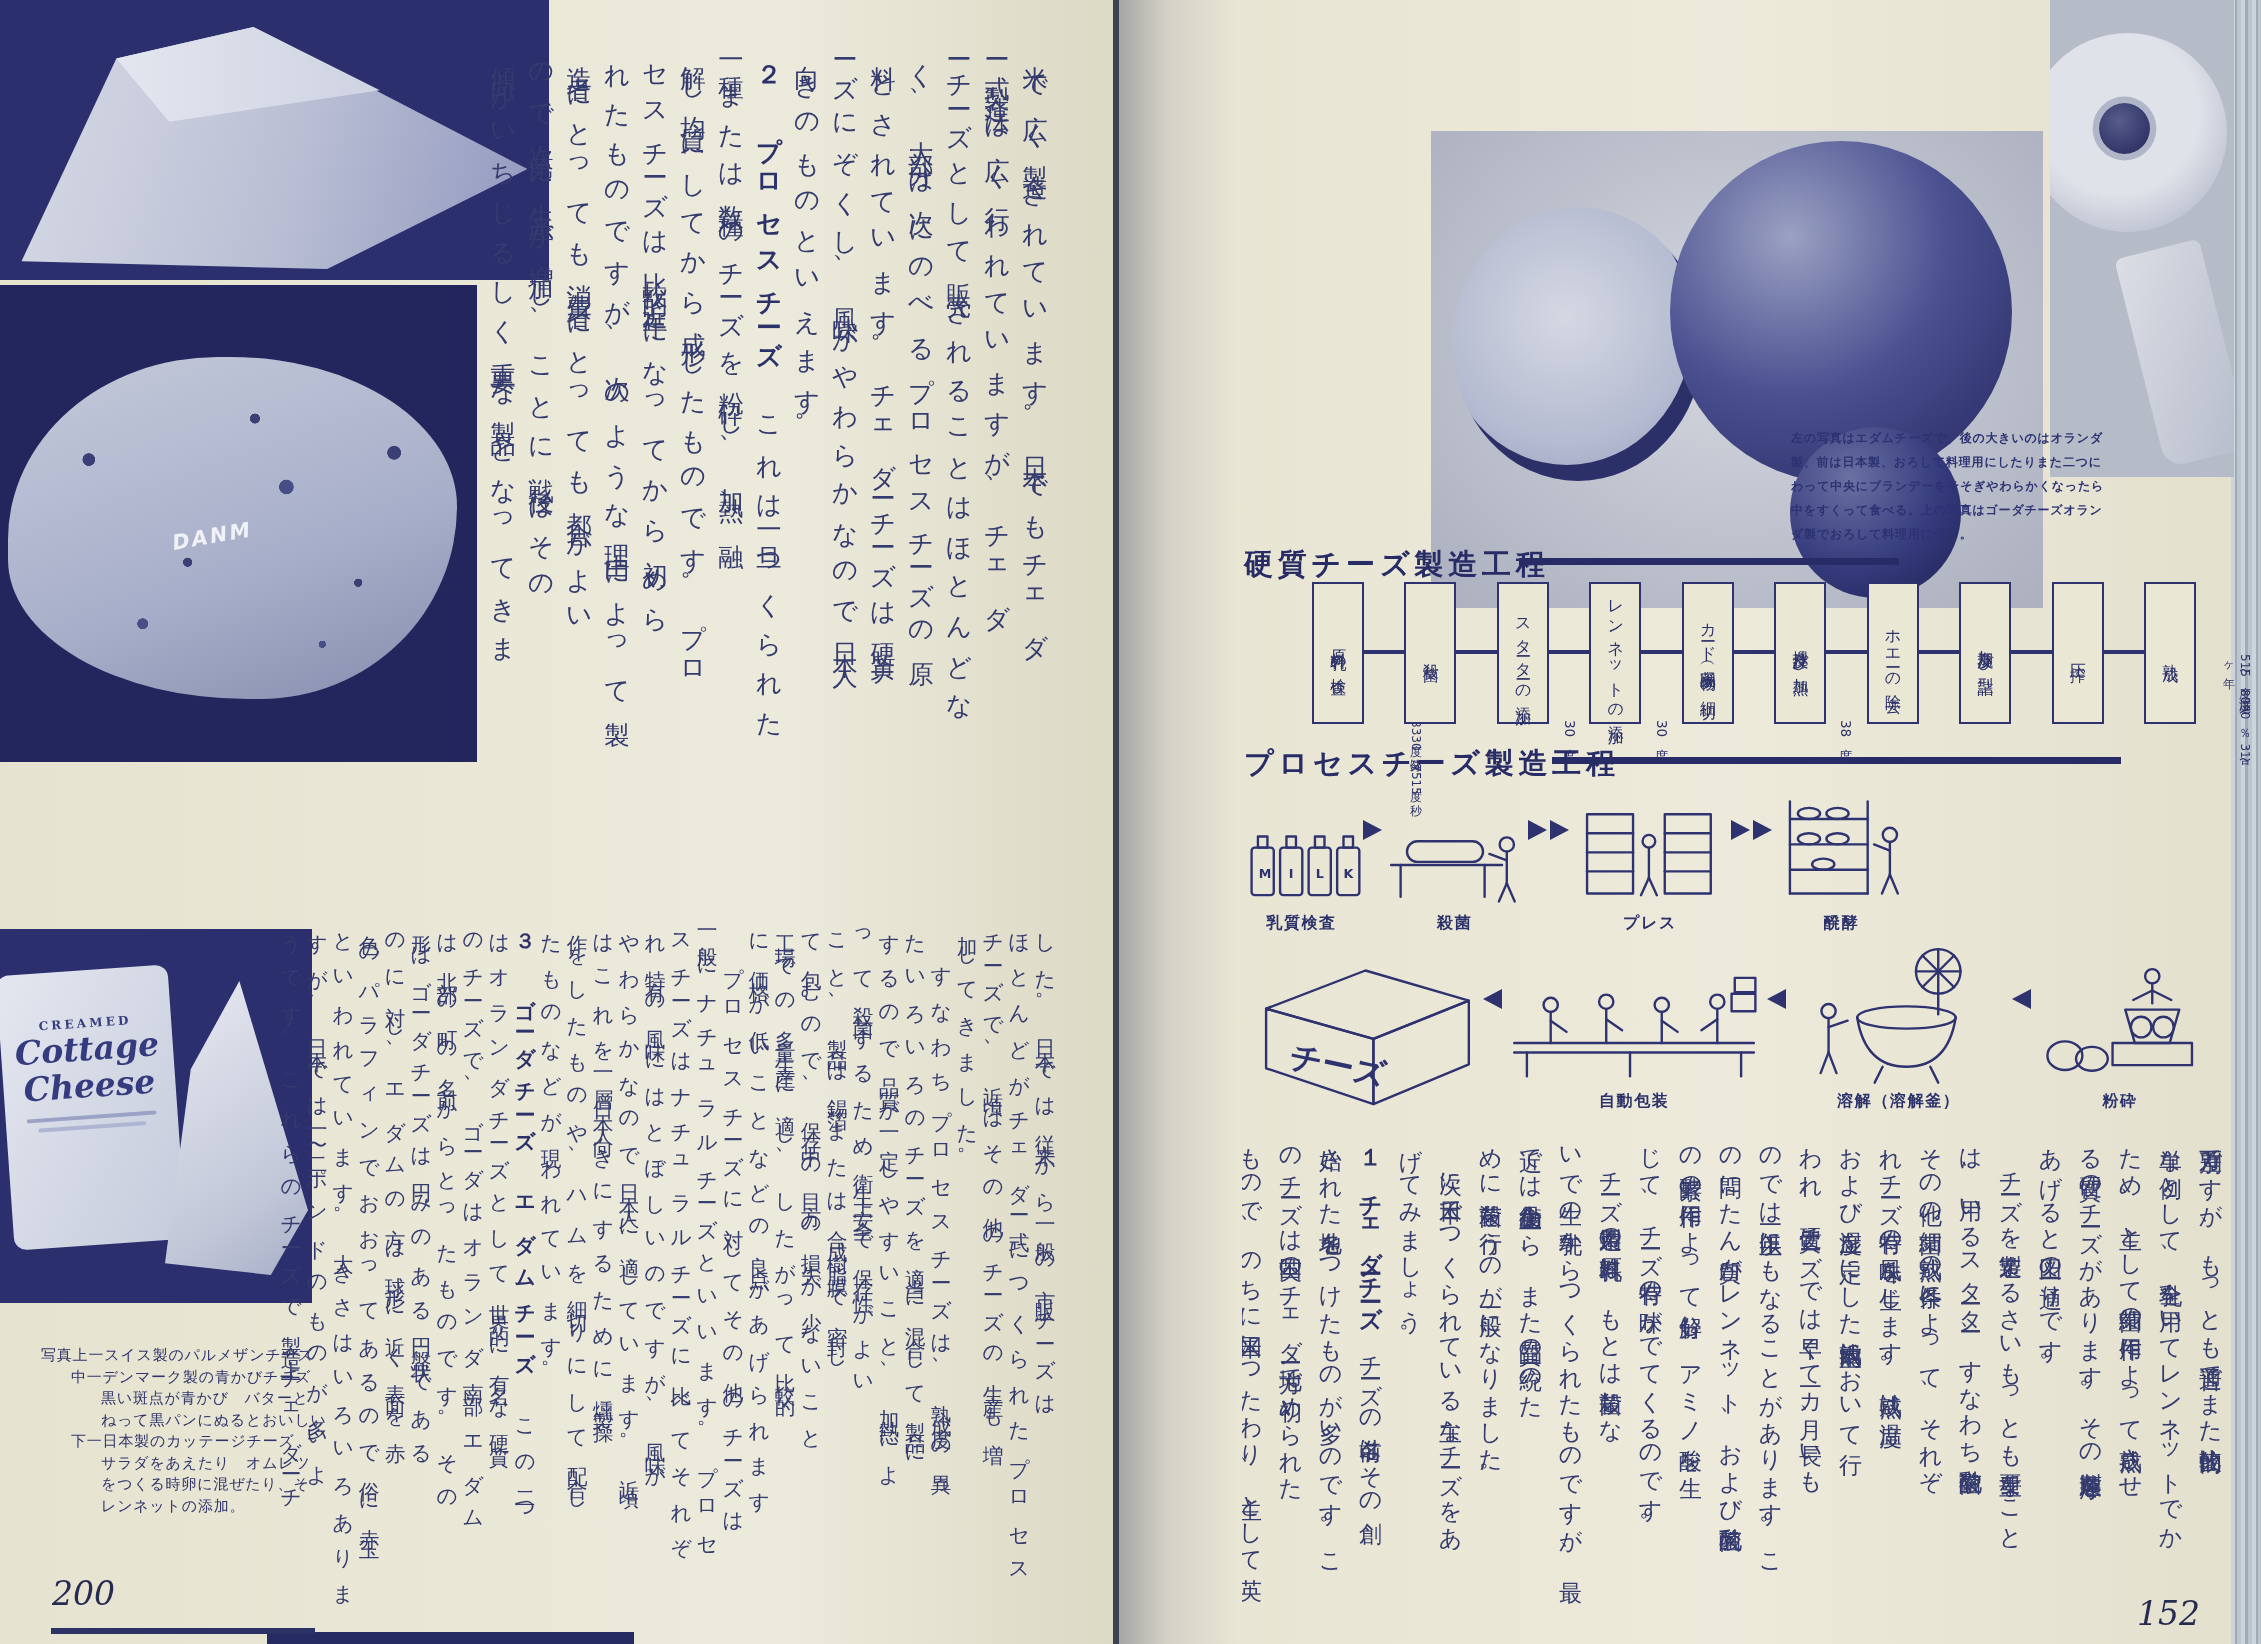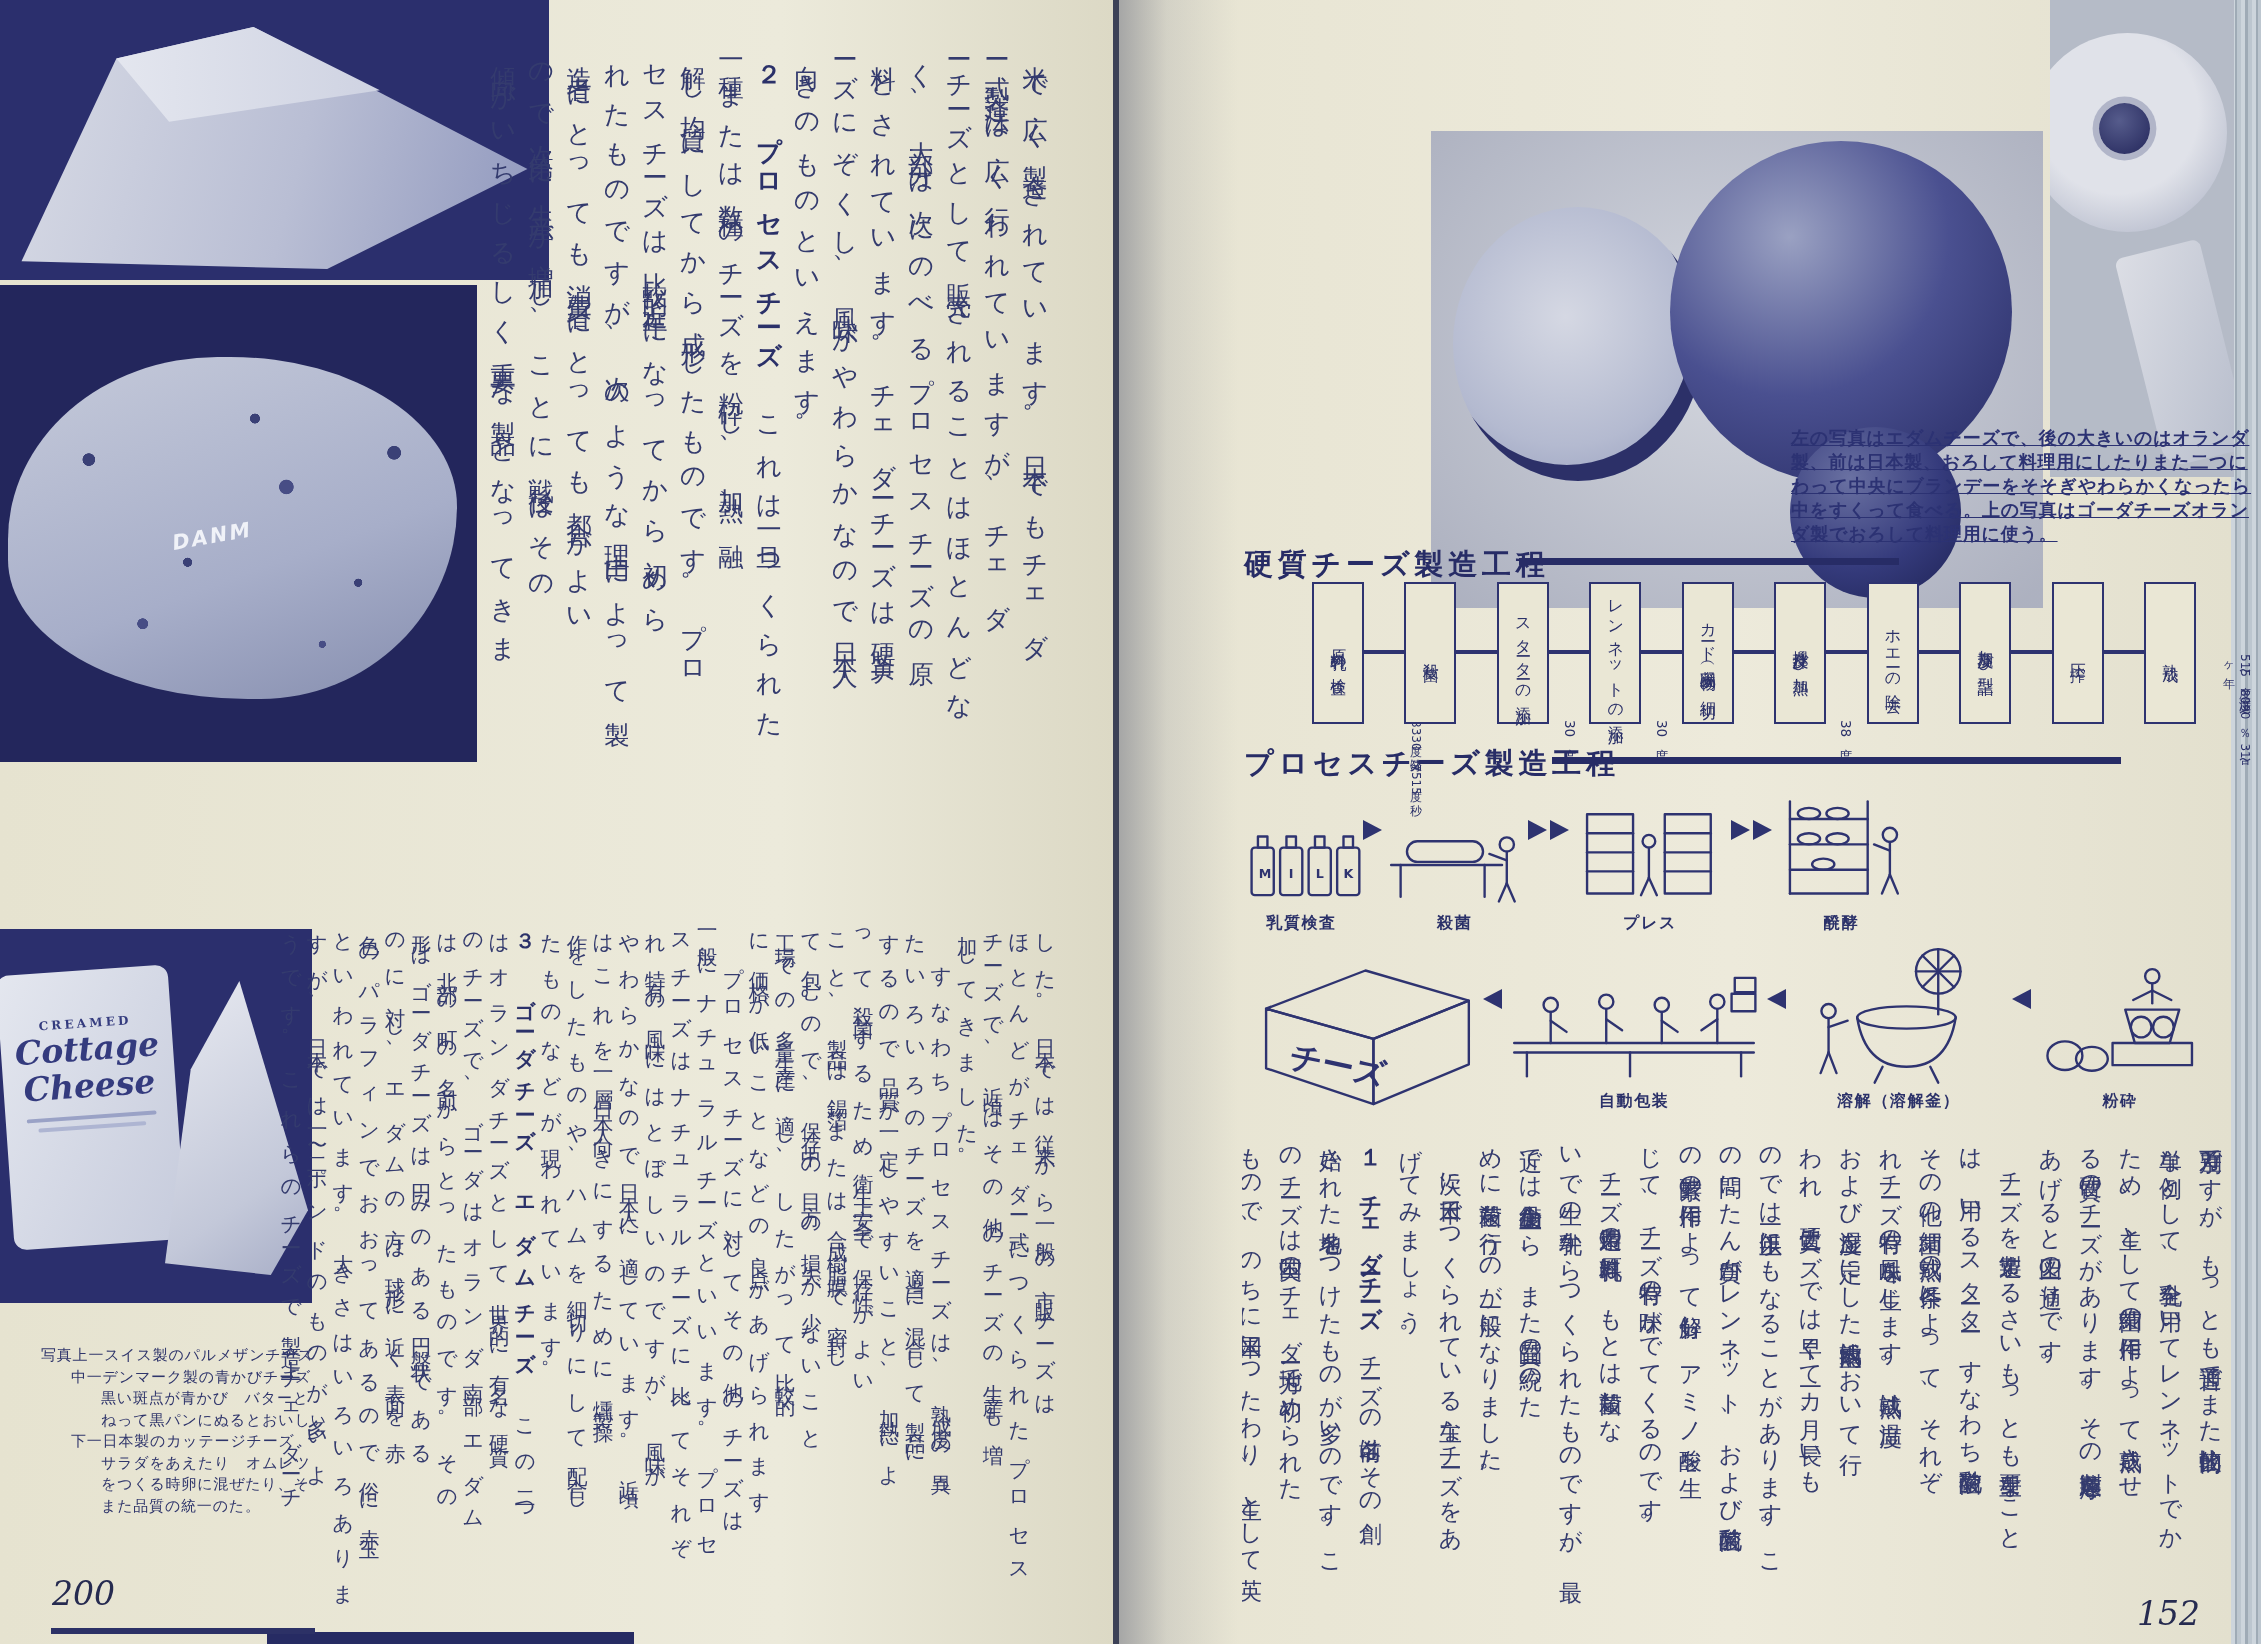--- a/index.html
+++ b/index.html
@@ -91,21 +91,21 @@
   .ph-gouda{left:2050px;top:0;width:184px;height:477px;background:#b5bbc7;}
   .gouda-round{position:absolute;left:-22px;top:33px;width:199px;height:199px;border-radius:50%;
     background:radial-gradient(circle at 45% 40%,#e0e2e9 50%,#b9bece 82%,#8e96ae 100%);}
   .gouda-hole{position:absolute;left:49px;top:103px;width:51px;height:51px;border-radius:50%;
     background:radial-gradient(circle at 40% 35%,#565c8c,#23265a);box-shadow:0 0 0 6.4px rgba(90,96,140,.35);}
   .grater{position:absolute;left:89px;top:246px;width:87px;height:215px;transform:rotate(-14deg);
     background:linear-gradient(120deg,#dcdee5,#b6bccb);border-radius:8px 8px 20.7px 20.7px;}
 
   .rcap{left:1791px;top:426px;width:461px;color:#2c3273;
     font-family:"DejaVu Sans","Liberation Sans",sans-serif;font-weight:bold;}
-  .rcap-line{font-size:18px;line-height:24px;letter-spacing:0.8px;white-space:nowrap;text-decoration:underline;}
+  .rcap-line{font-size:12px;line-height:24px;letter-spacing:0.8px;white-space:nowrap;}
 
   
   .diag-title{font-family:"DejaVu Sans","Liberation Sans",sans-serif;font-weight:bold;
     font-size:29px;color:#272c66;letter-spacing:4.8px;white-space:nowrap;}
   .t1{left:1244px;top:545px;}
   .t2{left:1244px;top:744px;}
   .rule1{left:1519px;top:558px;width:380px;height:7.2px;background:#272c66;}
   .rule2{left:1552px;top:757px;width:569px;height:7.2px;background:#272c66;}
 
   
@@ -172,21 +172,21 @@
   </div>
 
   <div class="abs captions">
       <div class="cap-line">写真上一スイス製のパルメザンチーズ</div>
       <div class="cap-line">中一デンマーク製の青かびチーズ</div>
       <div class="cap-line">黒い斑点が青かび　バターと</div>
       <div class="cap-line">ねって黒パンにぬるとおいしい</div>
       <div class="cap-line">下一日本製のカッテージチーズ</div>
       <div class="cap-line">サラダをあえたり　オムレツ</div>
       <div class="cap-line">をつくる時卵に混ぜたり、そ</div>
-      <div class="cap-line">また品質の統一のた。</div>
+      <div class="cap-line">レンネットの添加。</div>
     </div>
   <div class="abs pgnum pg-153">200</div>
   <div class="abs rule-153"></div>
 
   <div class="abs vcols band-a">
       <div class="vcol">米で広く製造されています。日本でもチェダ</div>
       <div class="vcol">ー式製造法は広く行われていますが、チェダ</div>
       <div class="vcol">ーチーズとして販売されることはほとんどな</div>
       <div class="vcol">く、大部分は次にのべるプロセスチーズの原</div>
       <div class="vcol">料とされています。チェダーチーズは硬質チ</div>

